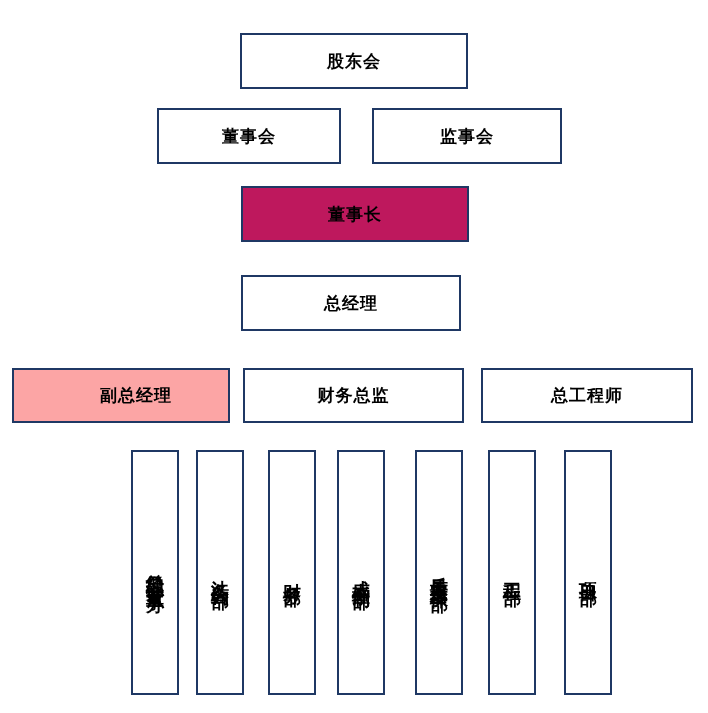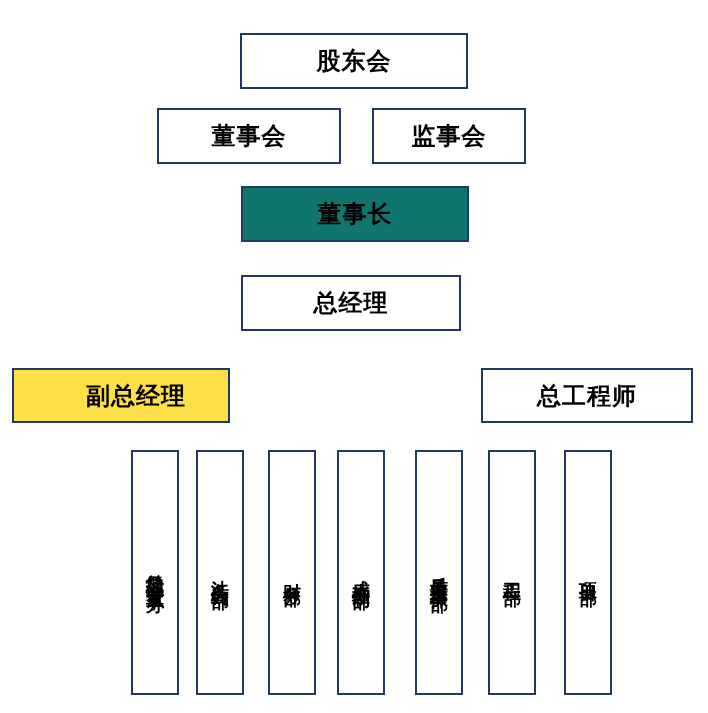--- a/index.html
+++ b/index.html
@@ -26,21 +26,21 @@
     border: 2px solid #1f3864;
     background: #ffffff;
     display: flex;
     align-items: center;
     justify-content: center;
     text-align: center;
     font-weight: bold;
     color: #000000;
   }
   .node.h {
-    font-size: 24px;
+    font-size: 17px;
     letter-spacing: 1px;
   }
   .node.v {
     writing-mode: vertical-rl;
     text-orientation: upright;
     font-size: 18px;
     letter-spacing: 3px;
     padding: 6px 0;
   }
   .node.v .vtext {
@@ -52,31 +52,34 @@
 </head>
 <body>
 
 <div id="chart">
     <div class="node h" style="left: 240px; top: 33px; width: 228px; height: 56px; border-color: rgb(31, 56, 100); background: rgb(255, 255, 255); color: rgb(0, 0, 0);">
       <span>股东会</span>
     </div>
     <div class="node h" style="left: 157px; top: 108px; width: 184px; height: 56px; border-color: rgb(31, 56, 100); background: rgb(255, 255, 255); color: rgb(0, 0, 0);">
       <span>董事会</span>
     </div>
-    <div class="node h" style="left: 372px; top: 108px; width: 154px; height: 56px; border-color: rgb(31, 56, 100); background: rgb(255, 255, 255); color: rgb(0, 0, 0);">
+    <div class="node h" style="left: 372px; top: 108px; width: 190px; height: 56px; border-color: rgb(31, 56, 100); background: rgb(255, 255, 255); color: rgb(0, 0, 0);">
       <span>监事会</span>
     </div>
-    <div class="node h" style="left: 241px; top: 186px; width: 228px; height: 56px; border-color: rgb(31, 56, 100); background: #0f766e; color: rgb(0, 0, 0);">
+    <div class="node h" style="left: 241px; top: 186px; width: 228px; height: 56px; border-color: rgb(31, 56, 100); background: #be185d; color: rgb(0, 0, 0);">
       <span>董事长</span>
     </div>
     <div class="node h" style="left: 241px; top: 275px; width: 220px; height: 56px; border-color: rgb(31, 56, 100); background: rgb(255, 255, 255); color: rgb(0, 0, 0); align-items: center;">
       <span>总经理</span>
     </div>
-    <div class="node h" style="left: 12px; top: 368px; width: 218px; height: 55px; border-color: rgb(31, 56, 100); background: #fde047; color: rgb(0, 0, 0); padding-left: 30px;">
+    <div class="node h" style="left: 12px; top: 368px; width: 218px; height: 55px; border-color: rgb(31, 56, 100); background: #fca5a5; color: rgb(0, 0, 0); padding-left: 30px;">
       <span>副总经理</span>
+    </div>
+    <div class="node h" style="left: 243px; top: 368px; width: 221px; height: 55px; border-color: rgb(31, 56, 100); background: rgb(255, 255, 255); color: rgb(0, 0, 0);">
+      <span>财务总监</span>
     </div>
     <div class="node h" style="left: 481px; top: 368px; width: 212px; height: 55px; border-color: rgb(31, 56, 100); background: rgb(255, 255, 255); color: rgb(0, 0, 0);">
       <span>总工程师</span>
     </div>
     <div class="node v" style="left: 131px; top: 450px; width: 48px; height: 245px; border-color: rgb(31, 56, 100); background: rgb(255, 255, 255); color: rgb(0, 0, 0);">
       <span class="vtext">总经理办（董事办）</span>
     </div>
     <div class="node v" style="left: 196px; top: 450px; width: 48px; height: 245px; border-color: rgb(31, 56, 100); background: rgb(255, 255, 255); color: rgb(0, 0, 0);">
       <span class="vtext">法务合约部</span>
     </div>

